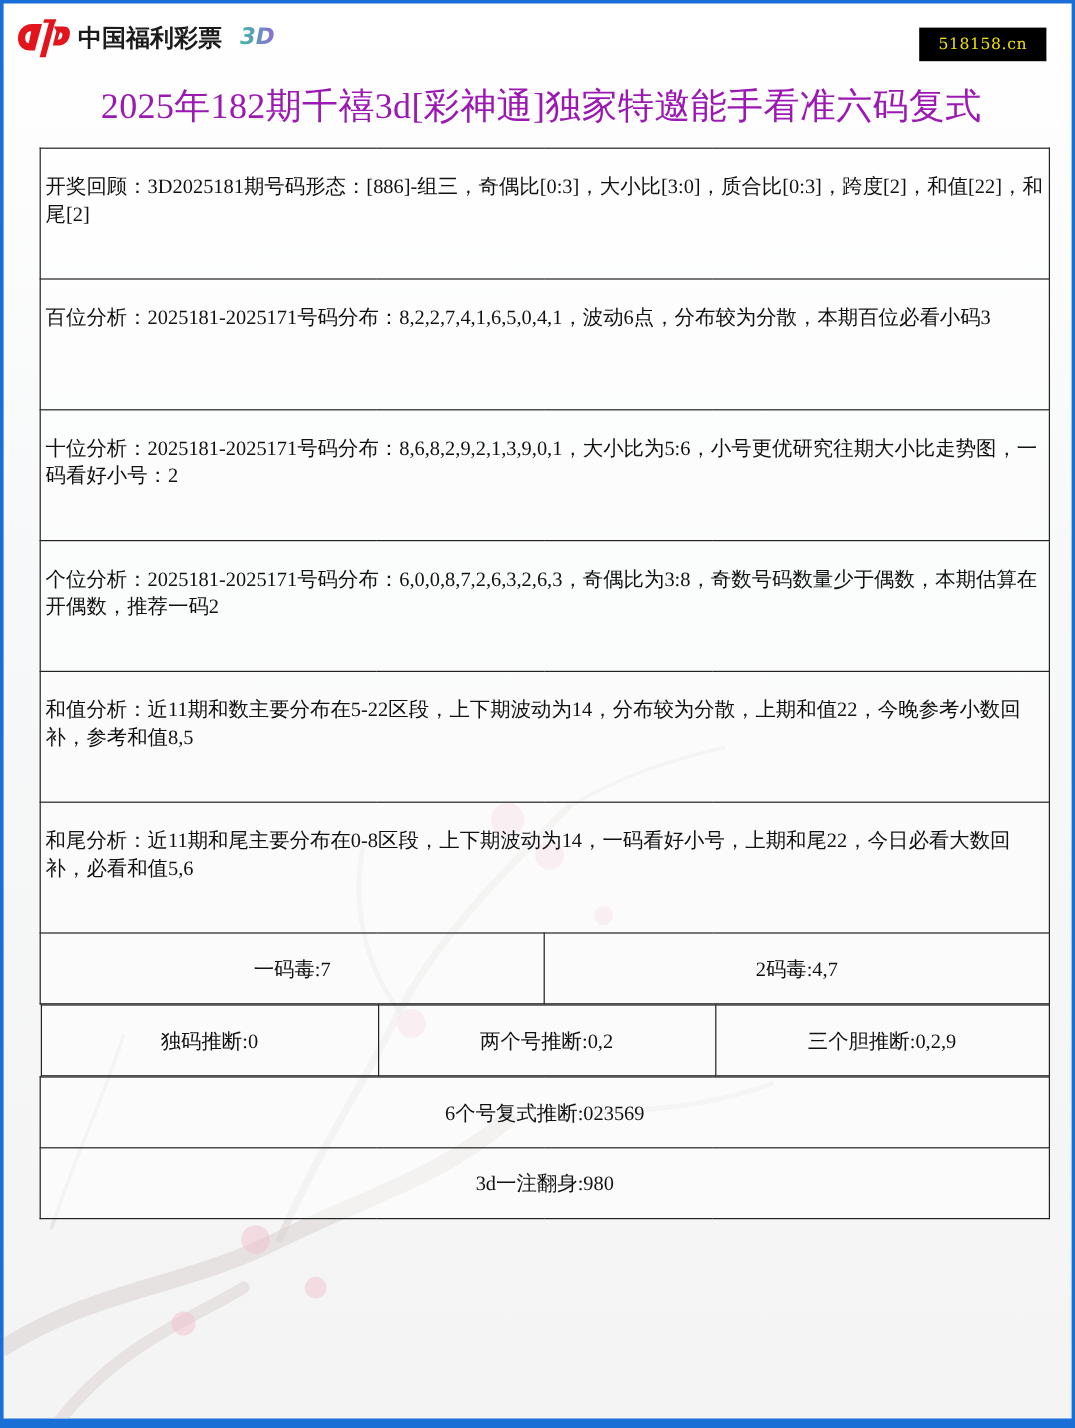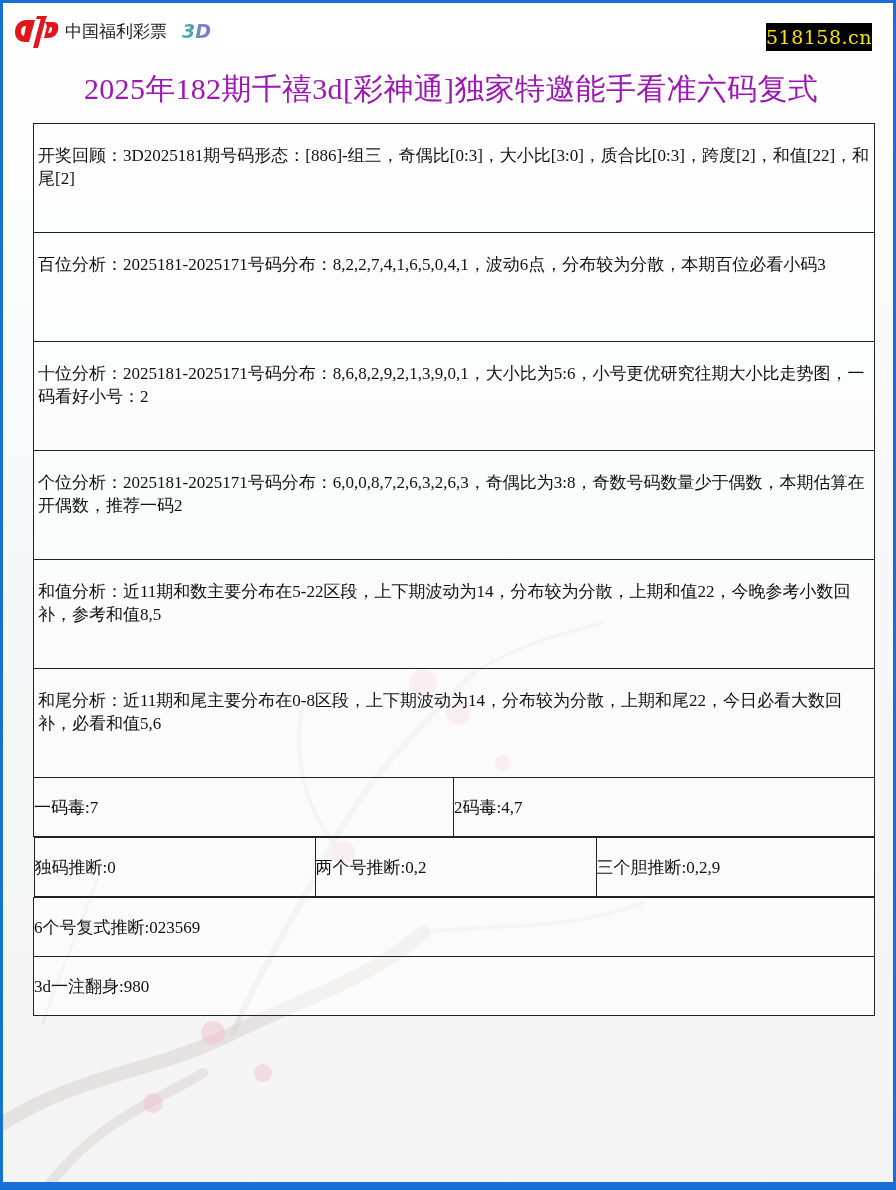--- a/index.html
+++ b/index.html
@@ -39,22 +39,22 @@
       height: 36px;
       display: flex;
       align-items: center;
     }
     .logo-mark {
       width: 46px; height: 34px;
       margin-right: 6px;
     }
     .logo-text {
       font-family: "DejaVu Sans", "Liberation Sans", sans-serif;
-      font-weight: normal;
-      font-size: 17px;
+      font-weight: bold;
+      font-size: 20px;
       color: #1b1b1b;
       letter-spacing: 0px;
     }
     .logo-3d {
       font-family: "DejaVu Sans", "Liberation Sans", sans-serif;
       font-style: italic;
       font-weight: bold;
       font-size: 19px;
       margin-left: 15px;
       background: linear-gradient(90deg, #3db8a6, #8e6bd8);
@@ -62,21 +62,21 @@
       background-clip: text;
       color: transparent;
     }
     .site-badge {
       position: absolute;
       left: 763px; top: 20px;
       width: 106px; height: 28px;
       background: #000000;
       color: #f5e400;
       font-family: "DejaVu Serif", "Liberation Serif", serif;
-      font-size: 19px;
+      font-size: 13px;
       display: flex;
       align-items: center;
       justify-content: center;
       letter-spacing: 0.5px;
     }
     .title {
       position: absolute;
       left: 0; top: 62px;
       width: 896px;
       text-align: center;
@@ -104,21 +104,21 @@
     }
     td.analysis {
       height: 88px;
       vertical-align: top;
       text-align: left;
       padding: 20px 4px 0 4px !important;
       line-height: 23px;
     }
     td.center {
       height: 58px;
-      text-align: left;
+      text-align: center;
       vertical-align: middle;
     }
   </style>
 </head>
 <body>
 
 <div class="frame">
 
   <svg class="deco" viewBox="0 0 700 590">
     <g fill="none" stroke="#d8d2cf" stroke-linecap="round">
@@ -175,21 +175,21 @@
     <tr>
       <td colspan="4" class="analysis">十位分析：2025181-2025171号码分布：8,6,8,2,9,2,1,3,9,0,1，大小比为5:6，小号更优研究往期大小比走势图，一码看好小号：2</td>
     </tr>
     <tr>
       <td colspan="4" class="analysis">个位分析：2025181-2025171号码分布：6,0,0,8,7,2,6,3,2,6,3，奇偶比为3:8，奇数号码数量少于偶数，本期估算在开偶数，推荐一码2</td>
     </tr>
     <tr>
       <td colspan="4" class="analysis">和值分析：近11期和数主要分布在5-22区段，上下期波动为14，分布较为分散，上期和值22，今晚参考小数回补，参考和值8,5</td>
     </tr>
     <tr>
-      <td colspan="4" class="analysis">和尾分析：近11期和尾主要分布在0-8区段，上下期波动为14，分布较为分散，上期和尾22，今日必看大数回补，必看和值5,6</td>
+      <td colspan="4" class="analysis">和尾分析：近11期和尾主要分布在0-8区段，上下期波动为14，一码看好小号，上期和尾22，今日必看大数回补，必看和值5,6</td>
     </tr>
     <tr>
       <td colspan="2" class="center" style="width:420px">一码毒:7</td>
       <td colspan="2" class="center">2码毒:4,7</td>
     </tr>
     <tr>
       <td colspan="4" style="padding:0;border:none;background:transparent;">
         <table style="width:100%;border-collapse:collapse;table-layout:fixed;font-size:17px;">
           <tbody>
                 <tr>

